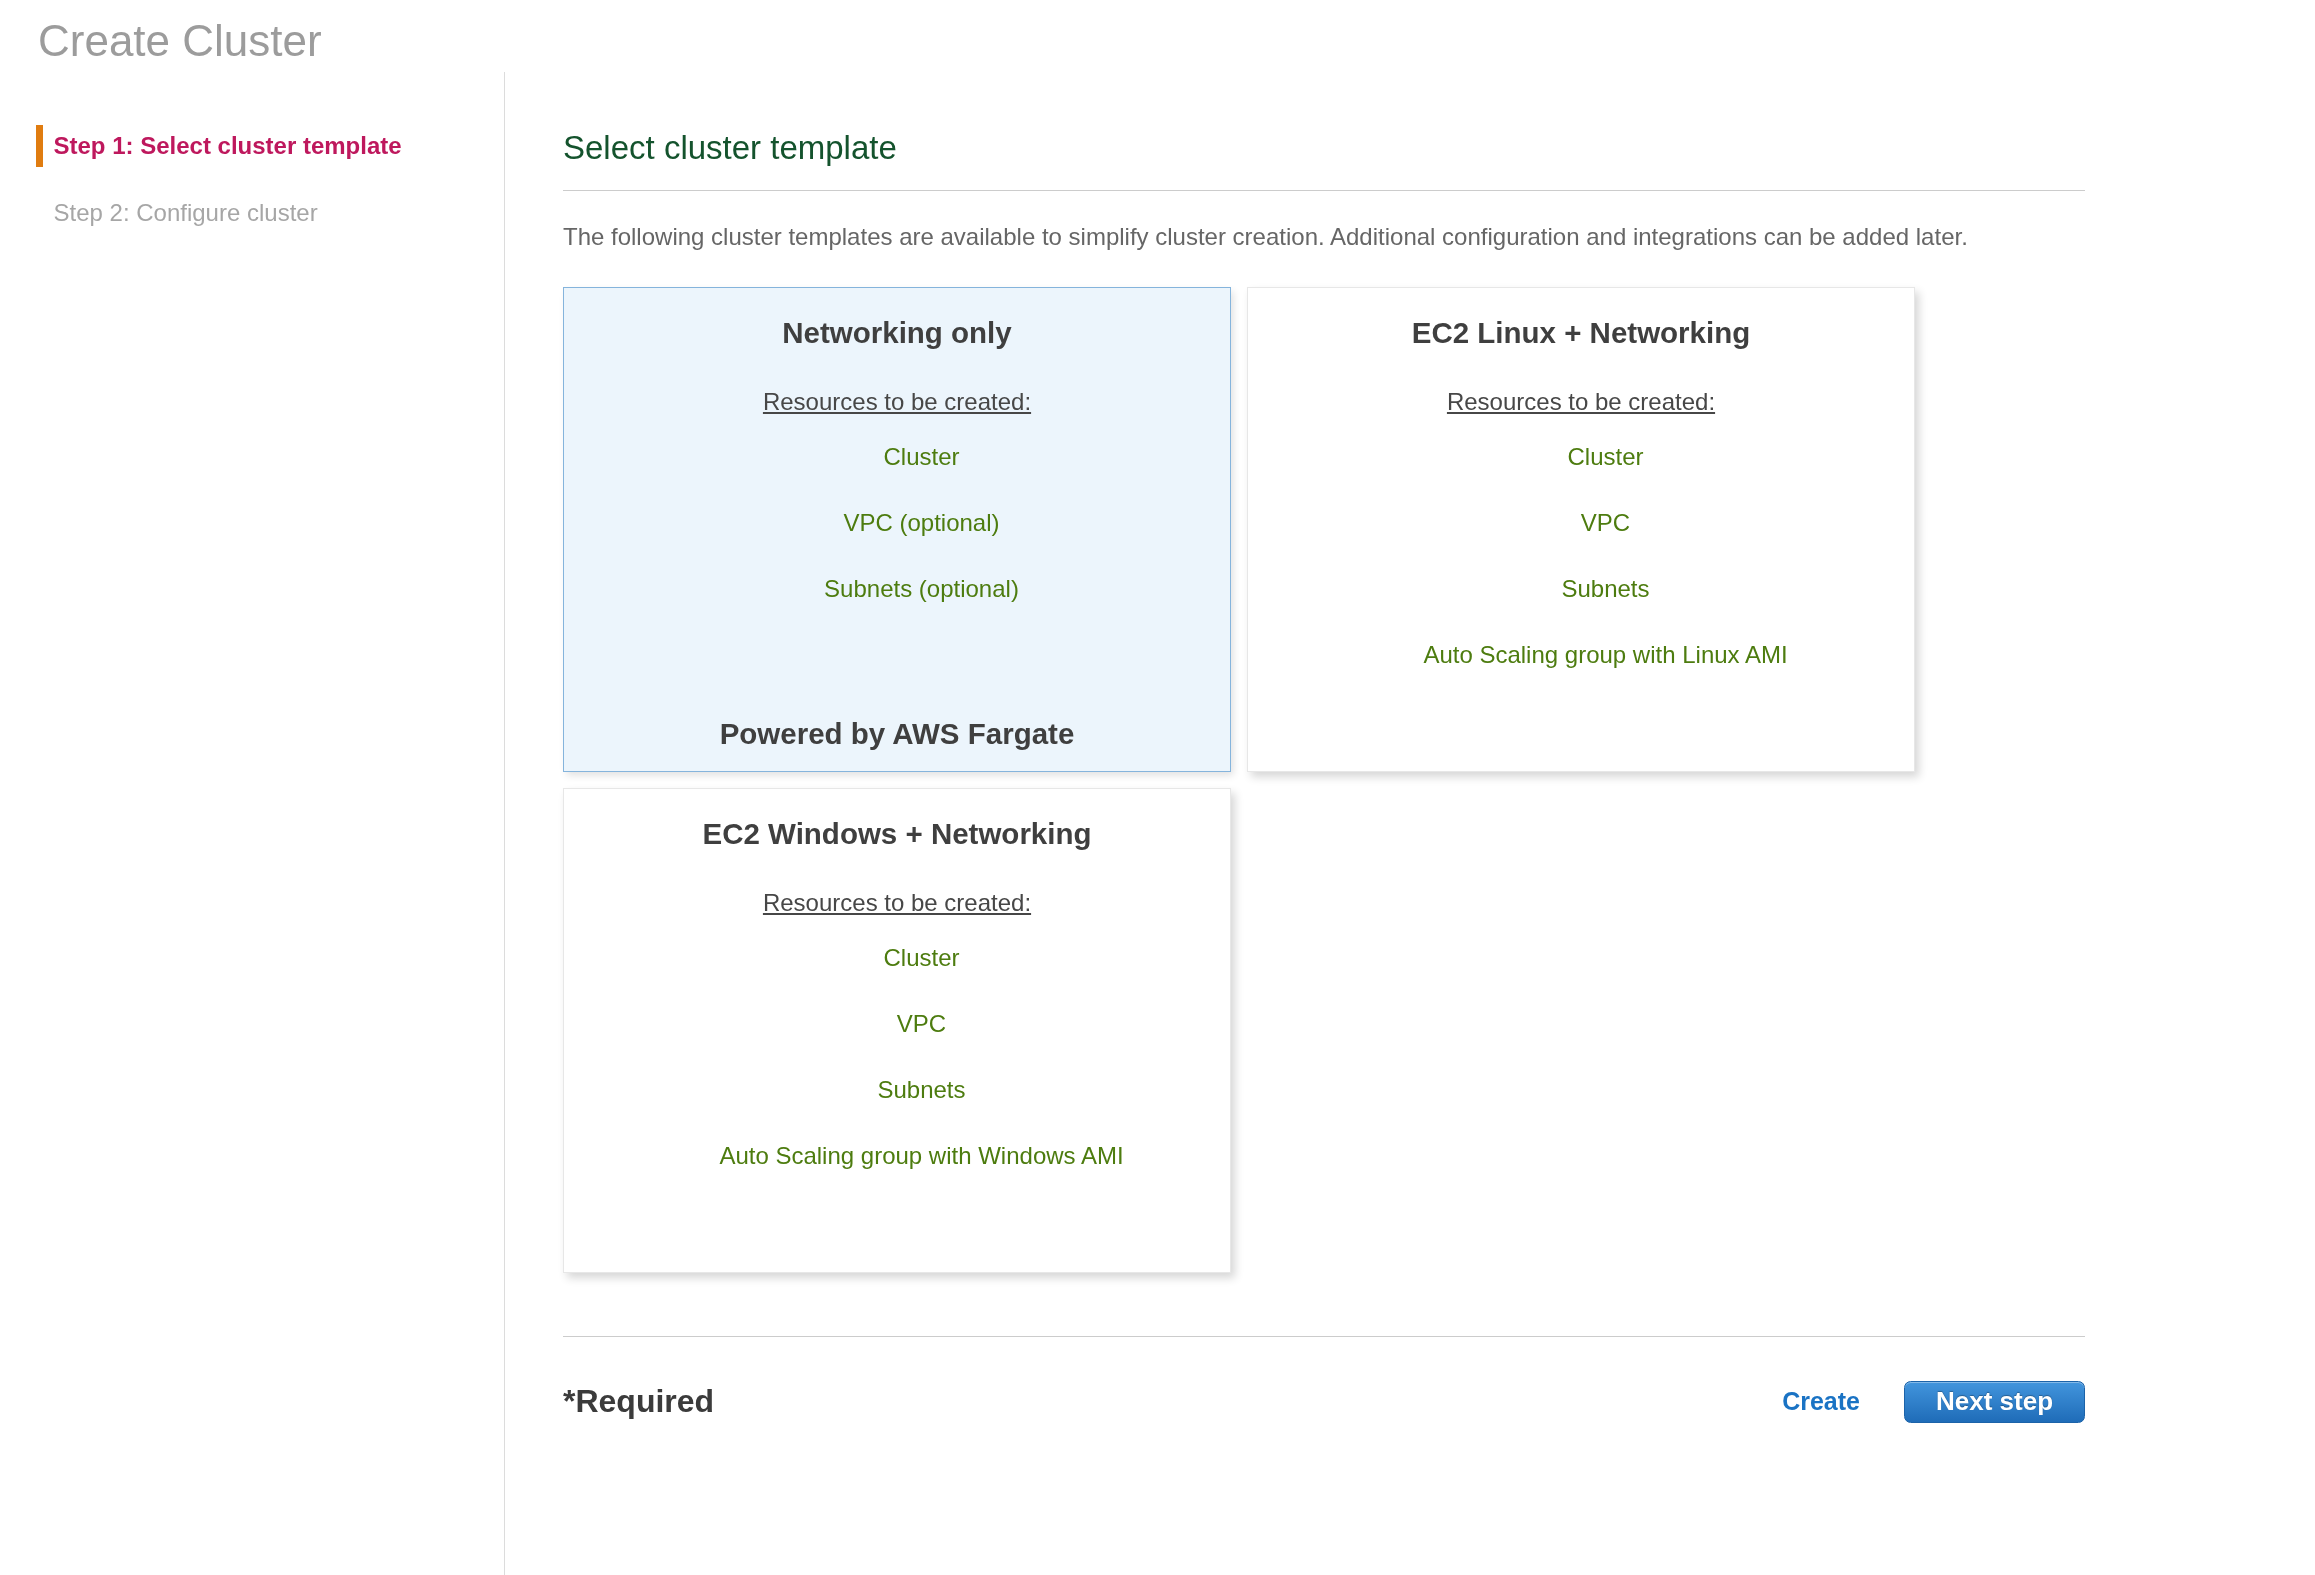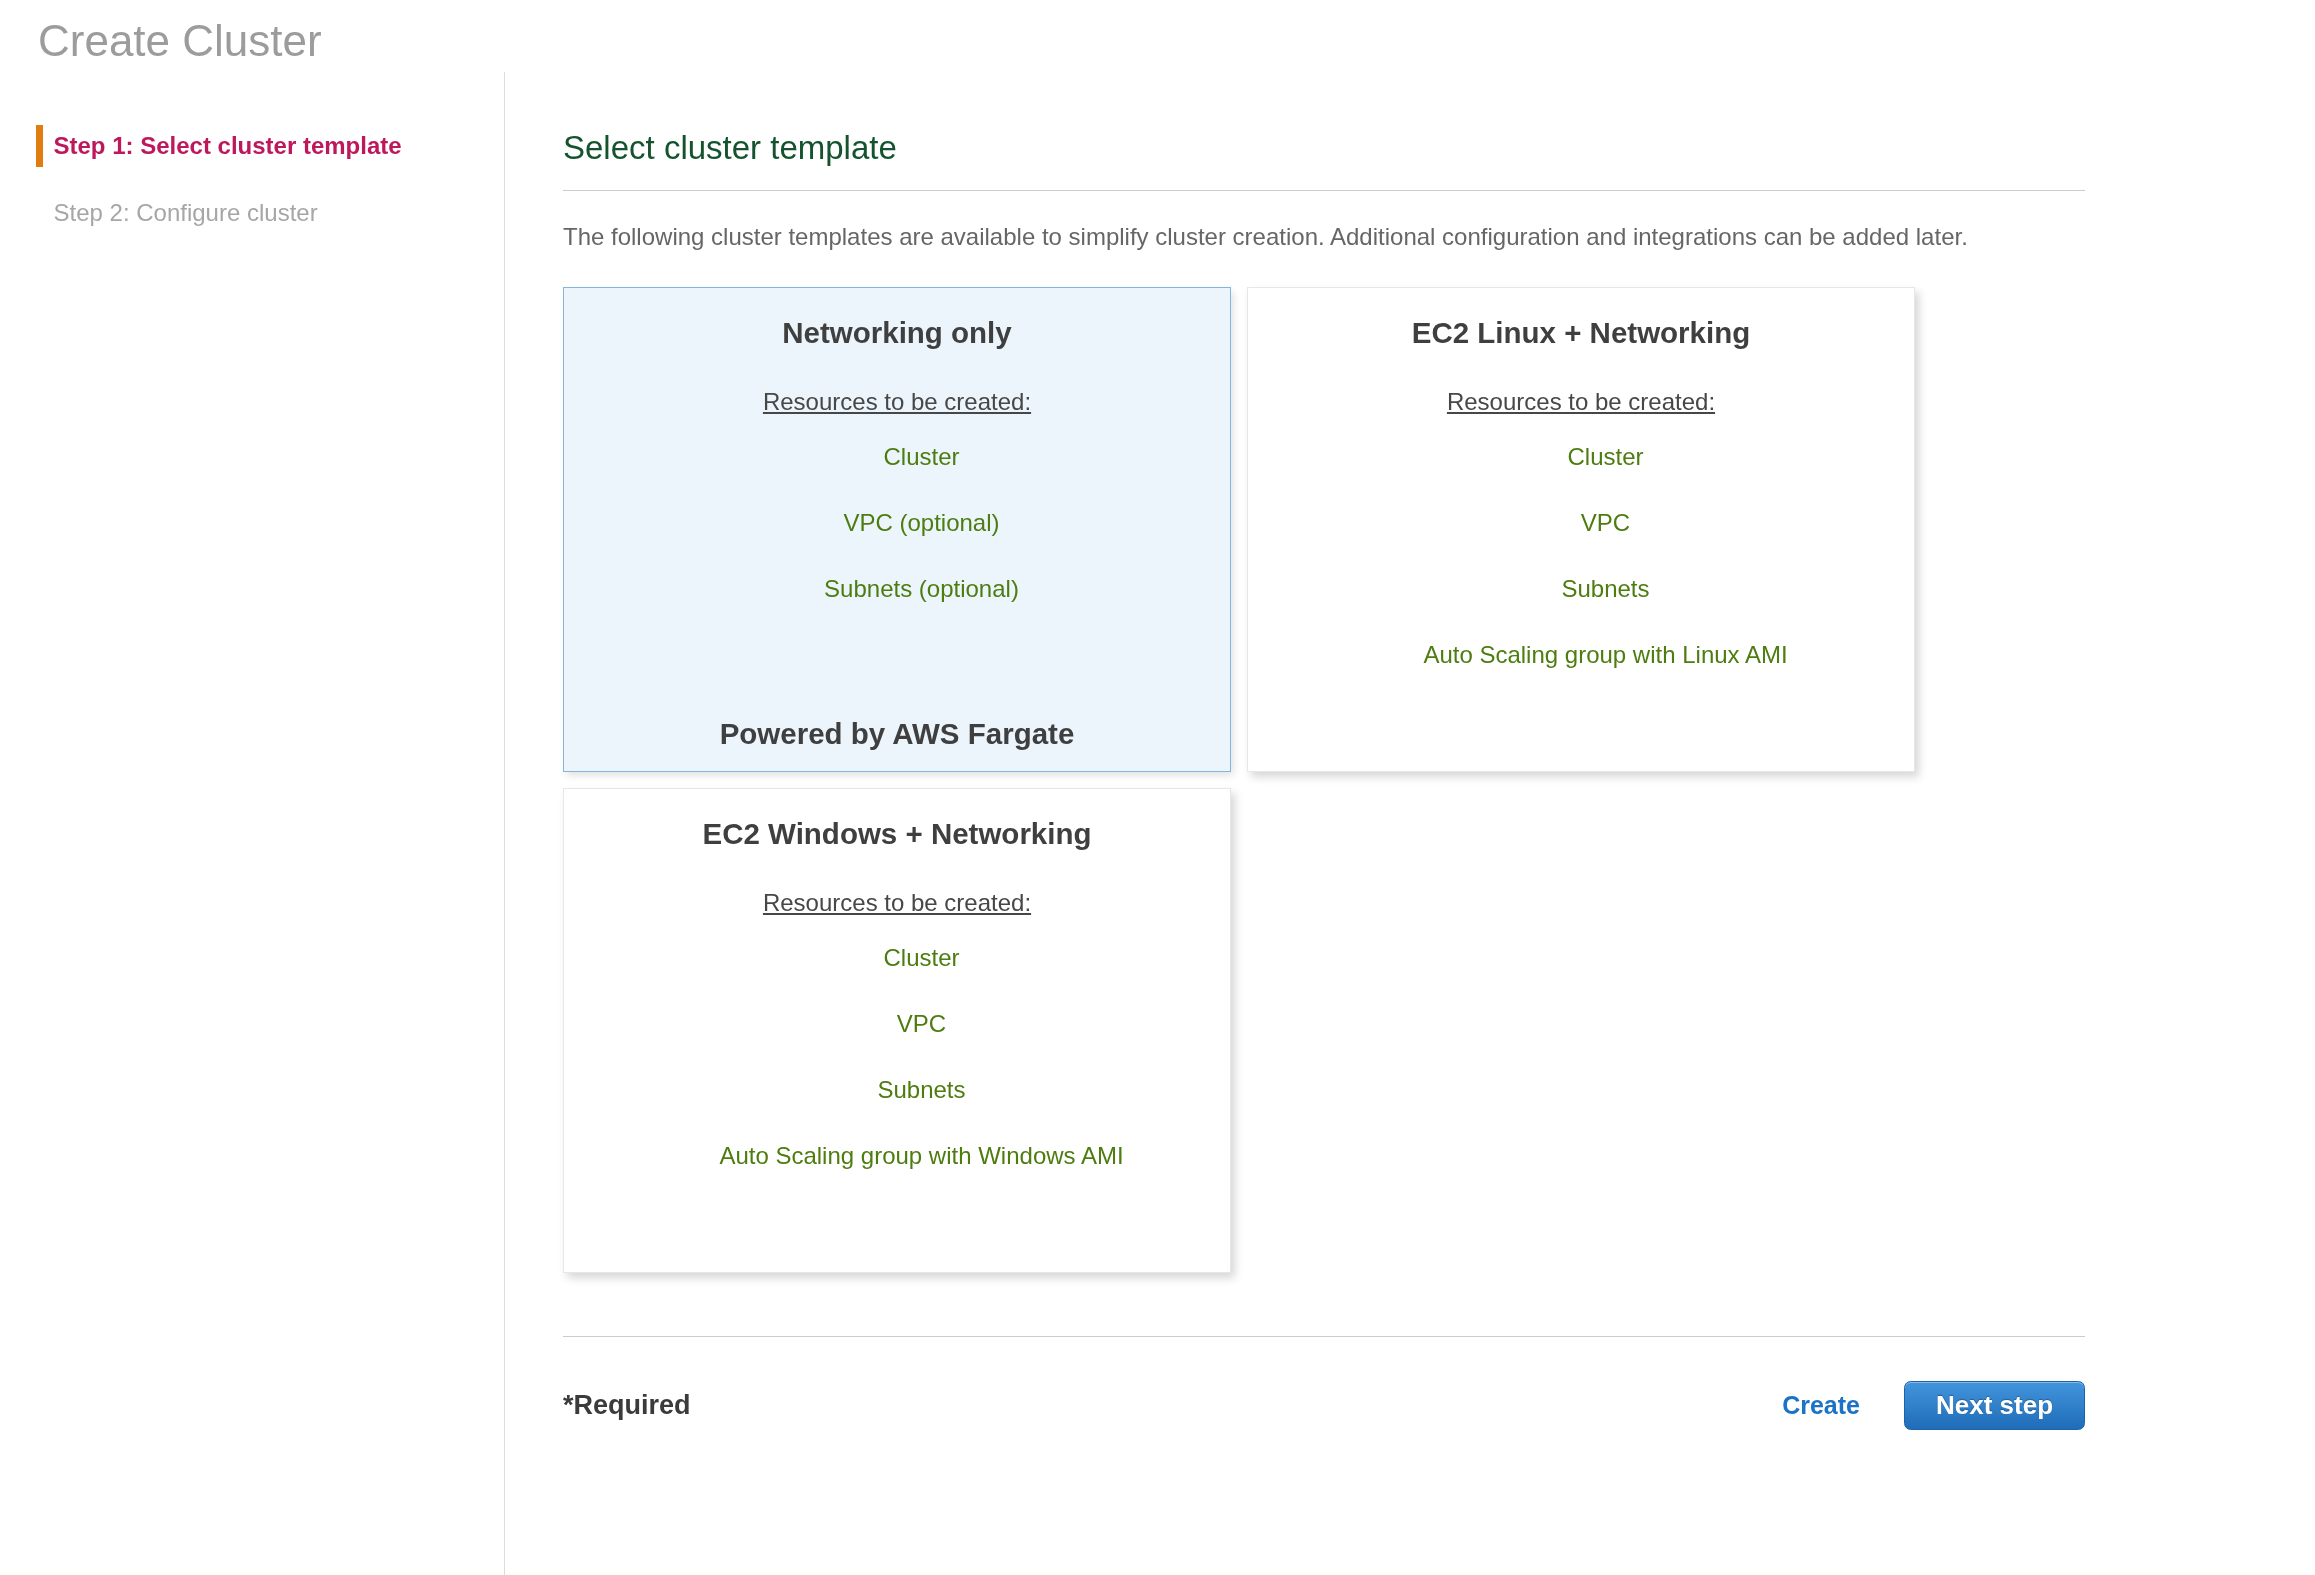--- a/index.html
+++ b/index.html
@@ -128,40 +128,40 @@
     margin-top: 63px;
     width: 1522px;
   }
   .footer-bar {
     margin-top: 44px;
     width: 1522px;
     display: flex;
     align-items: center;
   }
   .required-note {
-    font-size: 27px;
+    font-size: 32px;
     font-weight: bold;
     color: #3b3b3b;
   }
   .footer-actions {
     margin-left: auto;
     display: flex;
     align-items: center;
   }
   .cancel-link {
     font-size: 25px;
     font-weight: bold;
     color: #1a73c4;
     text-decoration: none;
     margin-right: 44px;
     cursor: pointer;
   }
   .next-step-button {
     min-width: 181px;
-    height: 49px;
+    height: 42px;
     padding: 0 28.5px;
     border: 1px solid #1c63a9;
     border-radius: 6.7px;
     background: linear-gradient(#4295dd, #1f6cb8);
     box-shadow: inset 0 1px 0 rgba(255,255,255,0.35);
     color: #ffffff;
     font-family: "Liberation Sans", sans-serif;
     font-size: 26px;
     font-weight: bold;
     text-shadow: 0 -1px 1px rgba(0,0,0,0.30);

